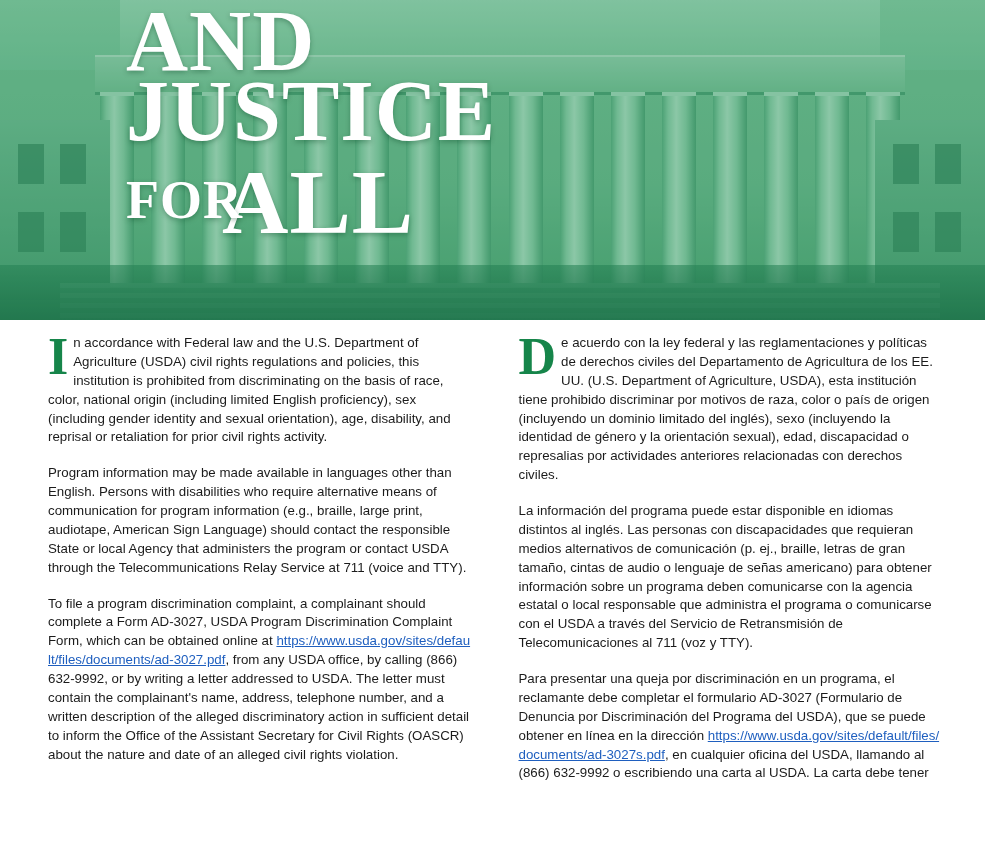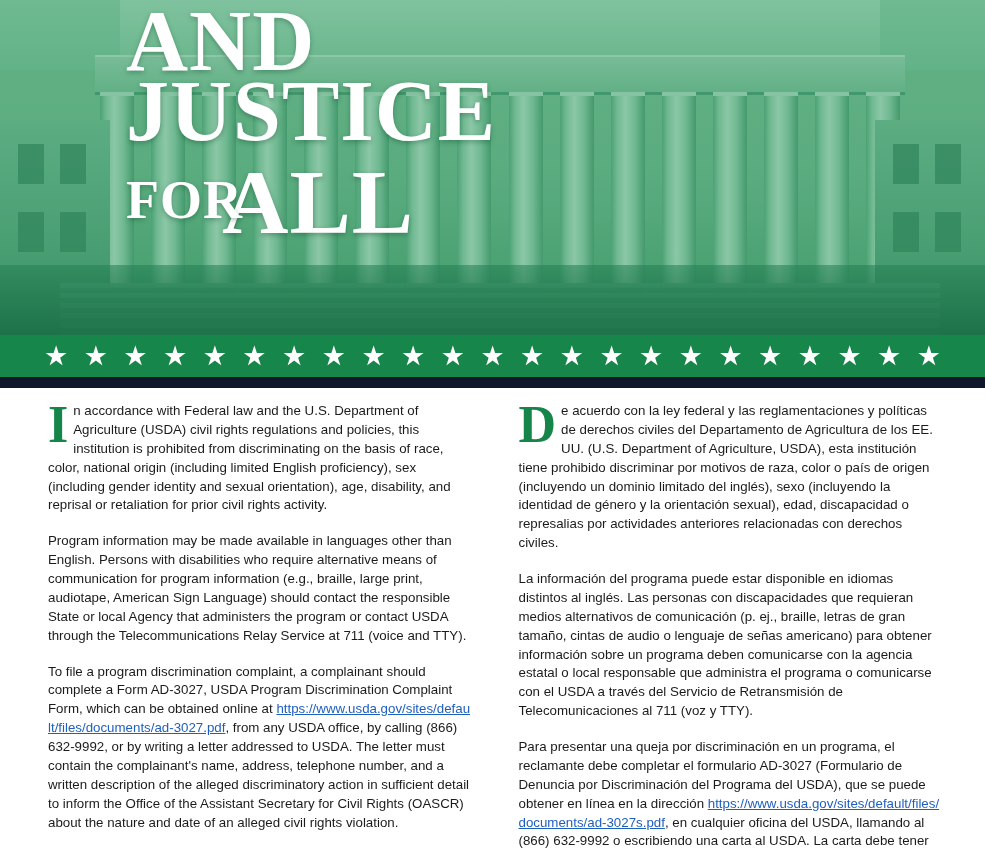--- a/index.html
+++ b/index.html
@@ -15,21 +15,21 @@
     width: 985px;
     height: 858px;
     background: #ffffff;
     overflow: hidden;
   }
 
   
   .banner {
     position: relative;
     width: 985px;
-    height: 388px;
+    height: 320px;
     background: #0f172a;
     overflow: hidden;
   }
   
   .photo {
     position: absolute;
     left: 0; top: 0;
     width: 985px; height: 335px;
     background:
       linear-gradient(to bottom, #7fbf98 0%, #6fb58c 55%, #4a9d6d 100%);

